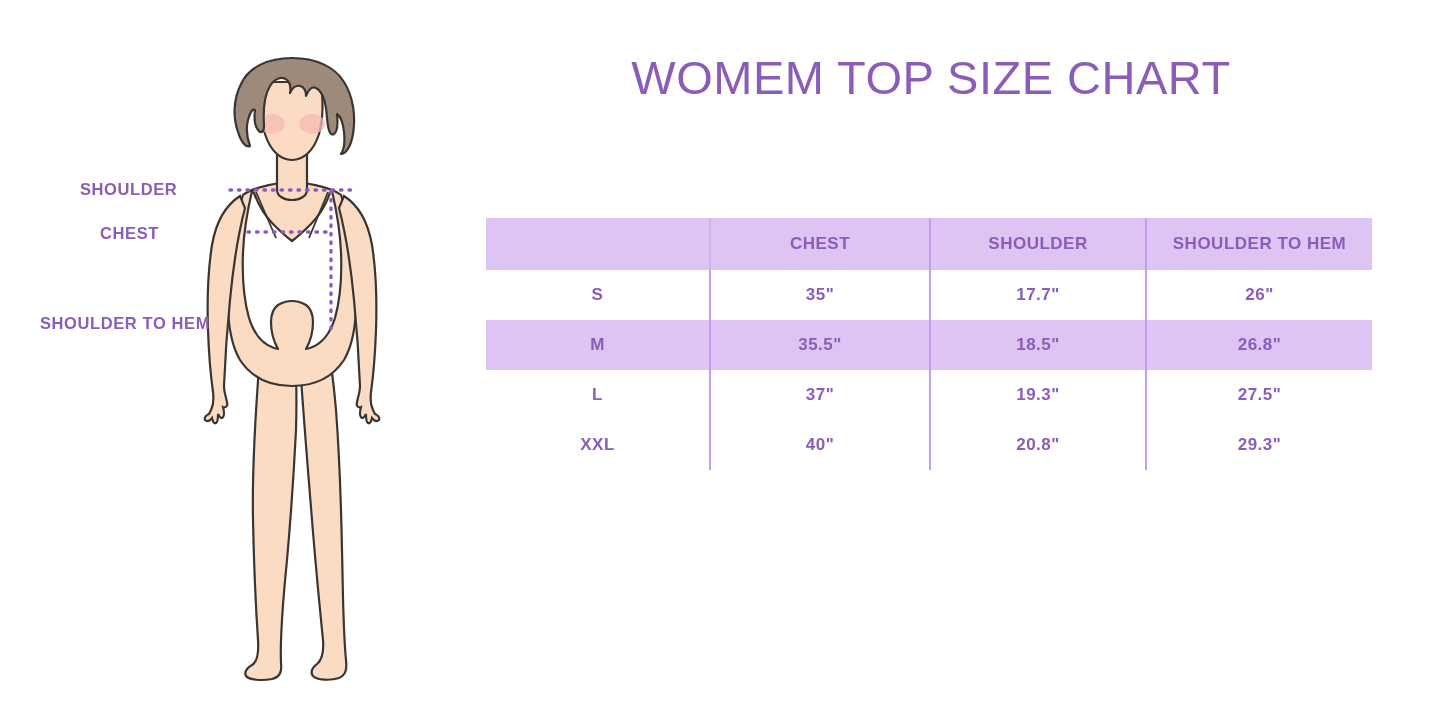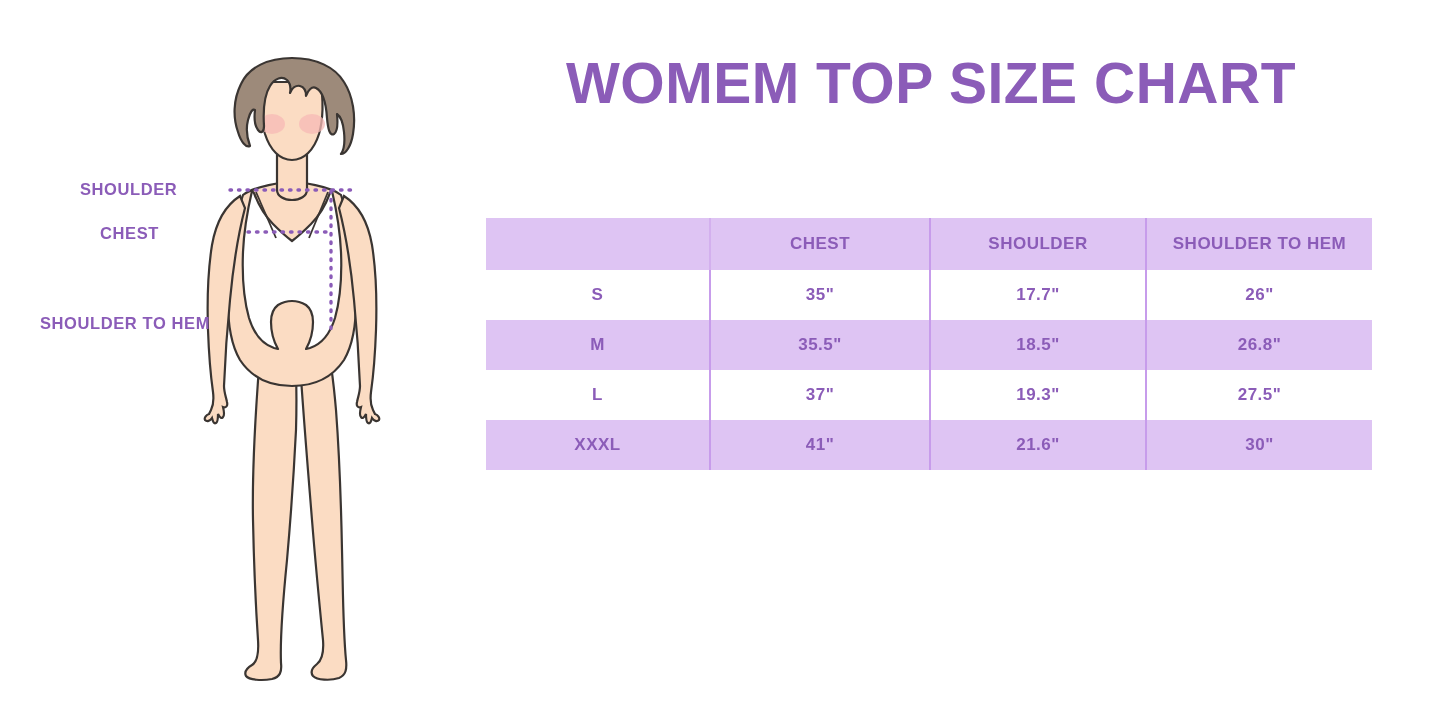--- a/index.html
+++ b/index.html
@@ -15,22 +15,22 @@
     width:1445px; height:723px;
     background:#ffffff;
   }
 
   
   #chart-title {
     position:absolute;
     left:486px; top:50px;
     width:890px;
     text-align:center;
-    font-size:57px;
-    font-weight:bold;
+    font-size:47px;
+    font-weight:normal;
     letter-spacing:0.5px;
     color:#8B5CB8;
     font-family:"Liberation Sans", sans-serif;
     white-space:nowrap;
   }
 
   
   #figure-panel {
     position:absolute;
     left:0px; top:0px;
@@ -203,23 +203,23 @@
             <td>35.5"</td>
             <td>18.5"</td>
             <td>26.8"</td>
           </tr>
           <tr class="row-plain">
             <td>L</td>
             <td>37"</td>
             <td>19.3"</td>
             <td>27.5"</td>
           </tr>
-          <tr class="row-shaded">
-            <td>XXXL</td>
-            <td>41"</td>
-            <td>21.6"</td>
-            <td>30"</td>
+          <tr class="row-plain">
+            <td>XXL</td>
+            <td>40"</td>
+            <td>20.8"</td>
+            <td>29.3"</td>
           </tr>
         </tbody>
     </table>
   </div>
 
 </div>
 
 </body></html>

